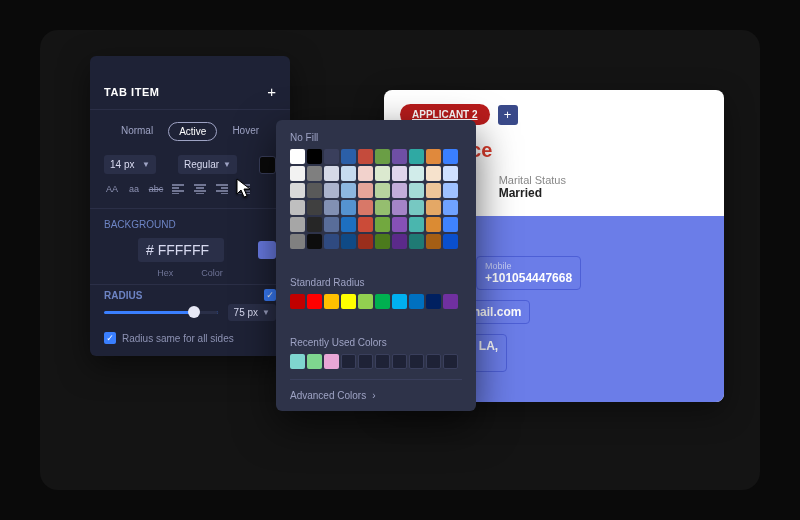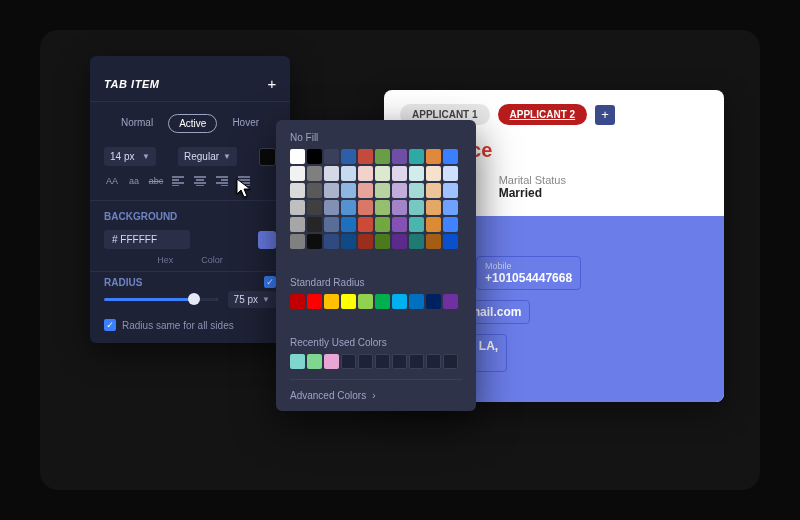--- a/index.html
+++ b/index.html
@@ -15,21 +15,21 @@
 
   
   .style-panel {
     position: absolute; left: 50px; top: 26px; width: 200px;
     background: #1e2236; border-radius: 6px; color: #c9cbe0;
     font-size: 11px; padding: 0 0 12px 0;
     box-shadow: 0 10px 30px rgba(0,0,0,.5);
   }
   .sp-header {
     display: flex; justify-content: space-between; align-items: center;
-    padding: 20px 14px 10px 14px; border-bottom: 1px solid #2b2f47; font-style: italic;
+    padding: 28px 14px 10px 14px; border-bottom: 1px solid #2b2f47;
   }
   .sp-header h4 { font-size: 11px; font-weight: 700; letter-spacing: .05em; color: #fff; }
   .plus-btn { color: #fff; font-size: 15px; line-height: 1; cursor: pointer; }
 
   .sp-tabs { display: flex; justify-content: center; gap: 5px; padding: 12px 14px 10px; }
   .sp-tab {
     font-size: 10px; padding: 3px 10px; border-radius: 999px;
     color: #9ea3c4; cursor: pointer;
   }
   .sp-tab.active { border: 1px solid #9ea3c4; color: #fff; }
@@ -44,22 +44,22 @@
   }
   .sp-select.small { flex: 0 0 52px; }
   .chev { font-size: 8px; color: #9ea3c4; }
 
   .sp-toolbar { display: flex; gap: 6px; padding: 6px 14px 10px; color: #8d92b3; font-size: 10px; align-items: center; }
   .tool { width: 16px; display: inline-flex; justify-content: center; cursor: pointer; }
 
   .divider { height: 1px; background: #2b2f47; margin: 4px 0; }
 
   .hex-input {
-    background: #2a2f48; color: #d8daf0; font-size: 10px;
-    padding: 4px 8px; border-radius: 3px; width: 86px;
+    background: #2a2f48; color: #d8daf0; font-size: 14px;
+    padding: 4px 8px; border-radius: 3px; width: 86px; margin-left: 34px;
   }
   .tiny-label { font-size: 9px; color: #6e7396; padding: 2px 14px; }
 
   .color-sw { width: 18px; height: 18px; border-radius: 3px; background: #6b7de8; }
   .slider-track { height: 3px; background: #3a7fff; border-radius: 2px; position: relative; }
   .slider-track::after { content:""; position:absolute; right:0; top:0; width:25%; height:3px; background:#2a2f48; border-radius:2px; }
   .slider-thumb { width: 12px; height: 12px; background: #e6e8f5; border-radius: 50%; position: absolute; left: 74%; top: 5px; }
   .radius-row { display: flex; justify-content: space-between; align-items: center; padding: 0 14px; gap: 8px; }
   .radius-val { background: #2a2f48; color: #d8daf0; font-size: 10px; padding: 3px 6px; border-radius: 3px; display:flex; gap:4px; align-items:center; }
 
@@ -123,21 +123,20 @@
   .adv-row { font-size: 10px; color: #9ea3c4; padding-top: 10px; border-top: 1px solid #3a3f5c; margin-top: 10px; display:flex; align-items:center; gap:6px; cursor:pointer; }
 
 </style>
 </head>
 <body>
 
 <div class="stage">
 
   <div class="applicant-card">
     <div class="app-tabs">
-      <div class="app-tab">APPLICANT 1</div>
       <div class="app-tab active">APPLICANT 2</div>
       <div class="app-add">+</div>
     </div>
     <div class="app-name">Lawrence</div>
     <div class="app-info-row">
       <div>
         <div class="info-val">1984</div>
       </div>
       <div>
         <div class="info-lbl">Marital Status</div>
@@ -311,21 +310,21 @@
         </span>
       <span class="tool">
           <svg width="12" height="10">
             <path d="M0 1h12M0 4h12M0 7h12M0 10h12" stroke="#8d92b3" stroke-width="1.4"></path>
           </svg>
         </span>
     </div>
 
     <div class="divider"></div>
 
-    <div class="sp-section-label" style="color:#6d84c4;font-weight:700">BACKGROUND</div>
+    <div class="sp-section-label" style="color:#6d84c4;font-weight:400">BACKGROUND</div>
     <div class="sp-row" style="justify-content:space-between">
       <div class="hex-input"># FFFFFF</div>
       <div class="color-sw"></div>
     </div>
     <div style="display:flex;justify-content:center">
       <div class="tiny-label">Hex</div>
       <div class="tiny-label" style="padding-right:14px">Color</div>
     </div>
 
     <div class="divider"></div>

